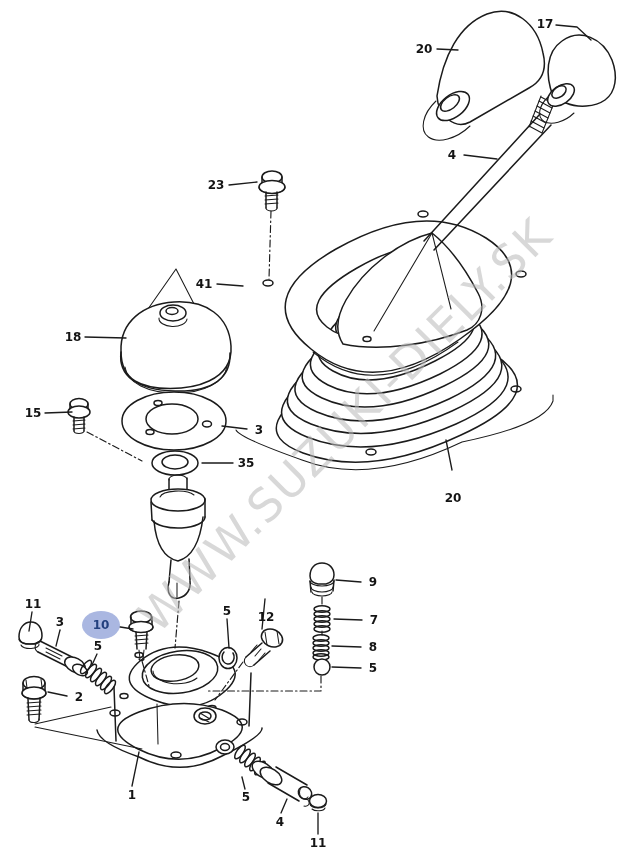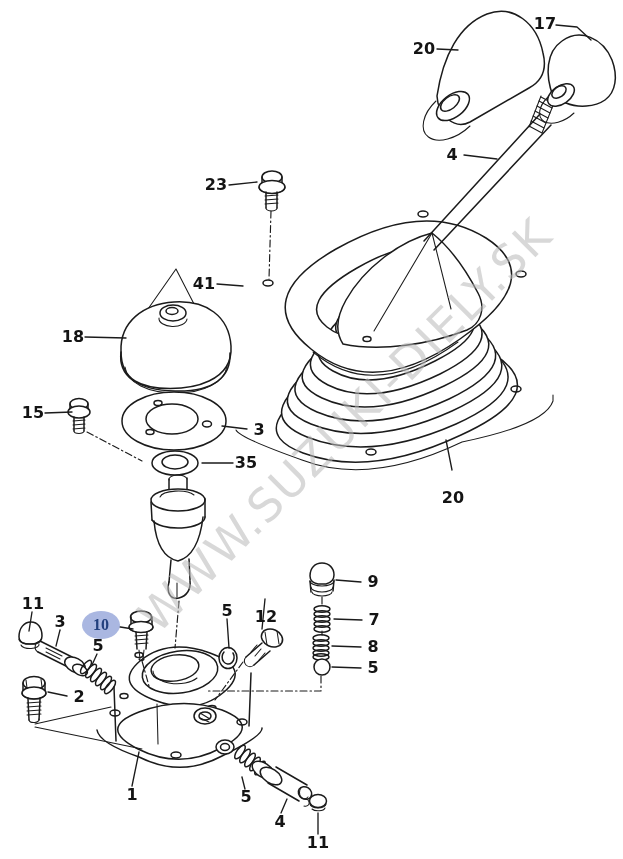--- a/index.html
+++ b/index.html
@@ -8,21 +8,21 @@
   .stage svg{position:absolute;left:0;top:0}
   #art path,#art ellipse,#art circle,#art line,#art polyline{
       stroke:var(--ink,#1b1b1b);fill:none;stroke-width:1.5;
       stroke-linecap:round;stroke-linejoin:round}
   #art .wf{fill:#fff}
   #art .dd{stroke-dasharray:7 3 1.5 3;stroke-width:1.15}
   #art .ld{stroke-width:1.35}
   #art .t{stroke-width:1.05}
   .wm{position:absolute;left:345px;top:425px;transform:translate(-50%,-50%) rotate(-45deg);
       font-size:46px;font-weight:400;letter-spacing:2px;opacity:.55;white-space:nowrap;z-index:3}
-  .pl{position:absolute;transform:translate(-50%,-50%);font-size:16px;font-weight:700;
+  .pl{position:absolute;transform:translate(-50%,-50%);font-size:12px;font-weight:700;
       color:#141414;line-height:1;z-index:4;cursor:default}
   .pl.hl{width:38px;height:28px;border-radius:50%;display:flex;align-items:center;justify-content:center}
 </style>
 </head>
 <body>
 
 <div class="stage" style="--ink: #1b1b1b; --bg: #ffffff;">
 
   <svg id="art" width="623" height="859" viewBox="0 0 623 859">
 
@@ -317,21 +317,21 @@
   <div class="pl" style="left:452px;top:155px">4</div>
   <div class="pl" style="left:216px;top:185px">23</div>
   <div class="pl" style="left:204px;top:284px">41</div>
   <div class="pl" style="left:73px;top:337px">18</div>
   <div class="pl" style="left:33px;top:413px">15</div>
   <div class="pl" style="left:259px;top:430px">3</div>
   <div class="pl" style="left:246px;top:463px">35</div>
   <div class="pl" style="left:453px;top:498px">20</div>
   <div class="pl" style="left:33px;top:604px">11</div>
   <div class="pl" style="left:60px;top:622px">3</div>
-  <div class="pl hl" style="left: 101px; top: 625px; background-color: rgb(170, 183, 225); color: rgb(35, 64, 126); font-family: Liberation Serif, serif;">10</div>
+  <div class="pl hl" style="left: 101px; top: 625px; background-color: rgb(170, 183, 225); color: rgb(35, 64, 126);">10</div>
   <div class="pl" style="left:98px;top:646px">5</div>
   <div class="pl" style="left:79px;top:697px">2</div>
   <div class="pl" style="left:227px;top:611px">5</div>
   <div class="pl" style="left:266px;top:617px">12</div>
   <div class="pl" style="left:373px;top:582px">9</div>
   <div class="pl" style="left:374px;top:620px">7</div>
   <div class="pl" style="left:373px;top:647px">8</div>
   <div class="pl" style="left:373px;top:668px">5</div>
   <div class="pl" style="left:132px;top:795px">1</div>
   <div class="pl" style="left:246px;top:797px">5</div>

